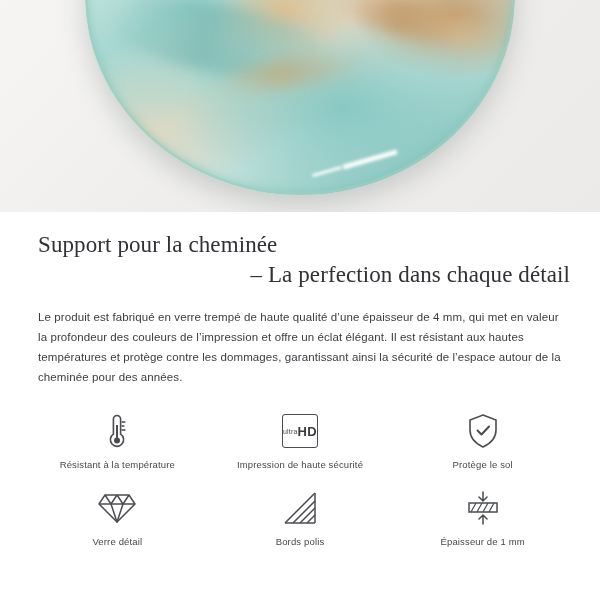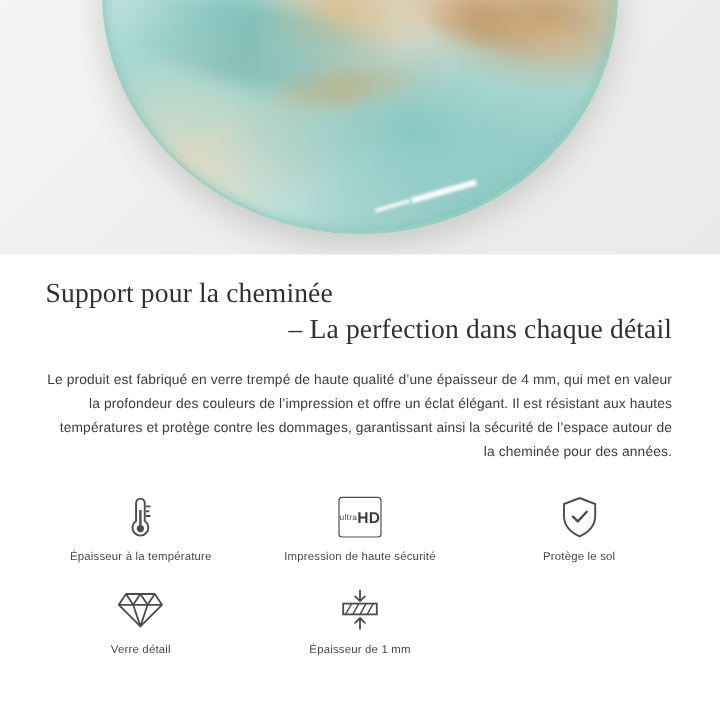--- a/index.html
+++ b/index.html
@@ -114,42 +114,41 @@
   }
   .glass-highlight.b {
     left: 52%;
     top: 80%;
     width: 30px;
     height: 3px;
   }
 
   
   .content {
-    padding: 18px 40px 0 38px;
+    padding: 18px 30px 0 38px;
   }
   .headline {
     font-family: "Liberation Serif", serif;
     font-size: 23px;
     line-height: 1.32;
     color: #2f3134;
     font-weight: 400;
     letter-spacing: 0.1px;
     margin: 0 0 16px 0;
   }
   .headline .line2 {
     display: block;
     text-align: right;
   }
   .body-copy {
     font-size: 11.5px;
     line-height: 1.75;
     color: #3a3c40;
     margin: 0;
     letter-spacing: 0.1px;
-    text-align: right;
   }
 
   
   .features {
     margin-top: 22px;
     padding: 0 26px;
     display: grid;
     grid-template-columns: repeat(3, 1fr);
     grid-row-gap: 16px;
   }
@@ -229,21 +228,21 @@
       <div class="feature-icon">
         <svg width="26" height="40" viewBox="0 0 26 40" fill="none" stroke="#4a4c50" stroke-width="1.6">
           <path d="M13 4.5a3.6 3.6 0 0 1 3.6 3.6v15.1a6.6 6.6 0 1 1 -7.2 0V8.1A3.6 3.6 0 0 1 13 4.5z"></path>
           <circle cx="13" cy="29.5" r="3" fill="#4a4c50" stroke="none"></circle>
           <line x1="13" y1="14" x2="13" y2="27" stroke-width="2"></line>
           <line x1="17.6" y1="11" x2="21.4" y2="11"></line>
           <line x1="17.6" y1="15" x2="20.4" y2="15"></line>
           <line x1="17.6" y1="19" x2="21.4" y2="19"></line>
         </svg>
       </div>
-      <div class="feature-label">Épaisseur à la température</div>
+      <div class="feature-label">Résistant à la température</div>
     </div>
 
     <div class="feature">
       <div class="feature-icon">
         <div class="ultra-hd">
           <span class="u">ultra</span>
           <span class="hd">HD</span>
         </div>
       </div>
       <div class="feature-label">Impression de haute sécurité</div>
@@ -265,20 +264,34 @@
           <path d="M8 4 h24 l6 9 -18 18 -18-18z"></path>
           <path d="M2 13 h36"></path>
           <path d="M8 4 l6 9 6-9"></path>
           <path d="M32 4 l-6 9 -6-9"></path>
           <path d="M14 13 l6 18 6-18"></path>
         </svg>
       </div>
       <div class="feature-label">Verre détail</div>
     </div>
 
+    <div class="feature">
+      <div class="feature-icon">
+        <svg width="34" height="34" viewBox="0 0 34 34" fill="none" stroke="#4a4c50" stroke-width="1.5">
+          <path d="M2 32 L32 2"></path>
+          <path d="M2 32 L32 32 L32 2" stroke-width="0"></path>
+          <path d="M2 32 L32 32"></path>
+          <path d="M32 32 L32 2"></path>
+          <path d="M10 32 L32 10"></path>
+          <path d="M17 32 L32 17"></path>
+          <path d="M24 32 L32 24"></path>
+        </svg>
+      </div>
+      <div class="feature-label">Bords polis</div>
+    </div>
 
     <div class="feature">
       <div class="feature-icon">
         <svg width="40" height="36" viewBox="0 0 40 36" fill="none" stroke="#4a4c50" stroke-width="1.5">
           <path d="M20 2 v8 M16 7 l4 4 4-4" stroke-linecap="round" stroke-linejoin="round"></path>
           <rect x="6" y="13" width="28" height="9"></rect>
           <path d="M8 22 l5-9 M14 22 l5-9 M20 22 l5-9 M26 22 l5-9" stroke-width="1.2"></path>
           <path d="M20 34 v-8 M16 29 l4-4 4 4" stroke-linecap="round" stroke-linejoin="round"></path>
         </svg>
       </div>

